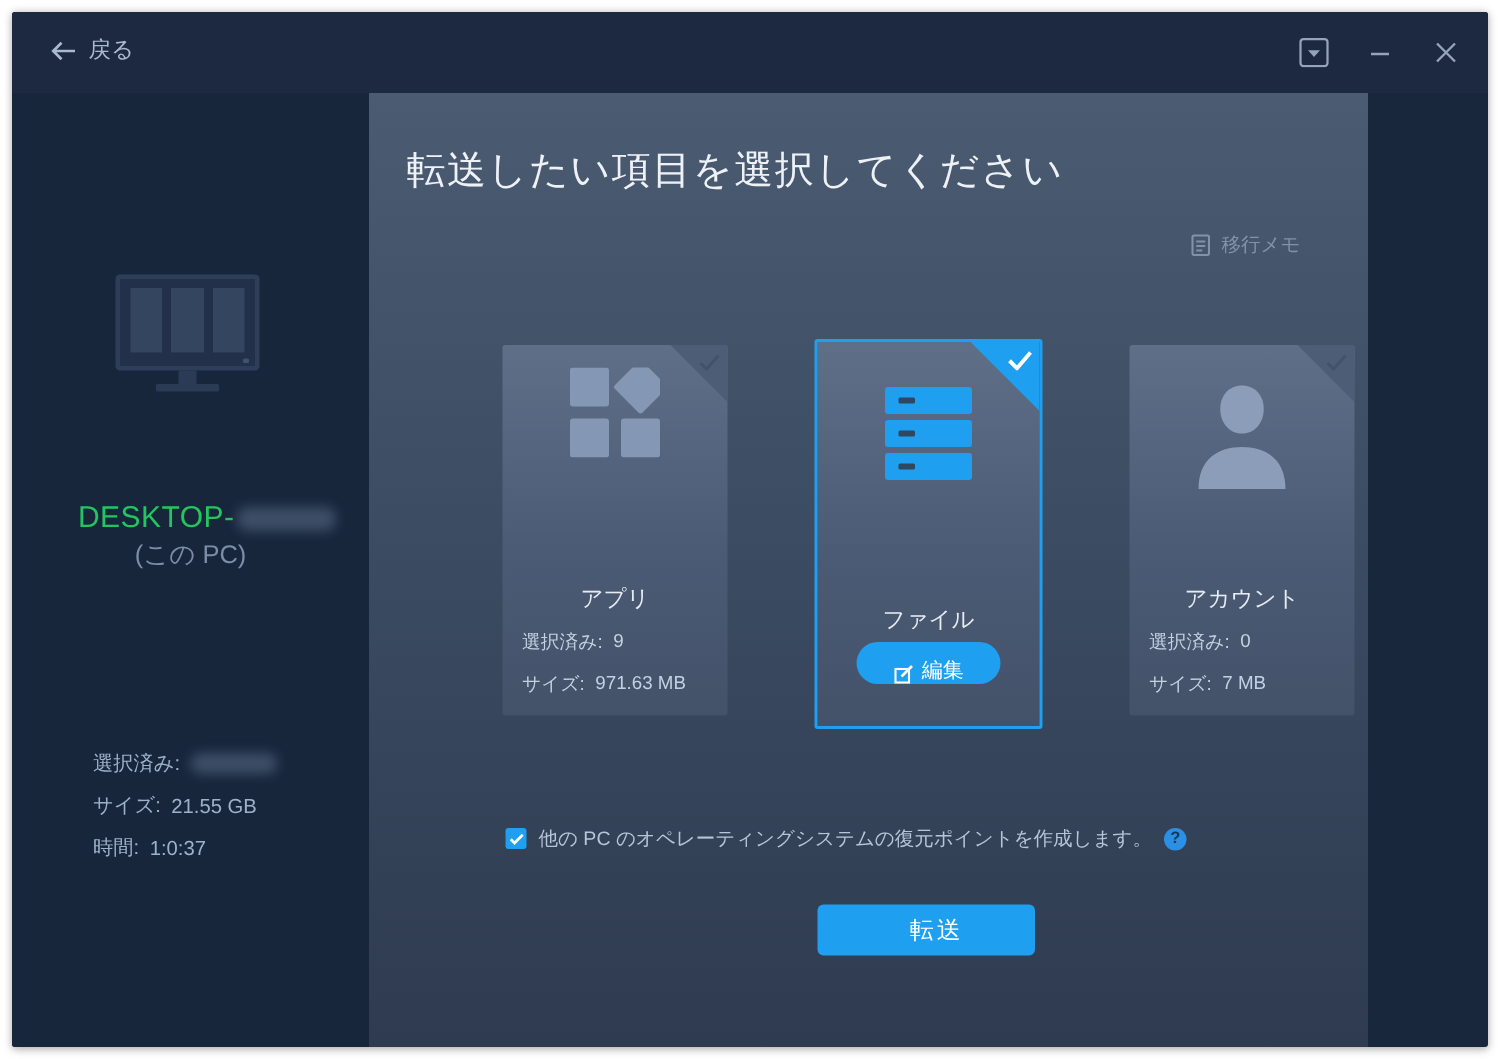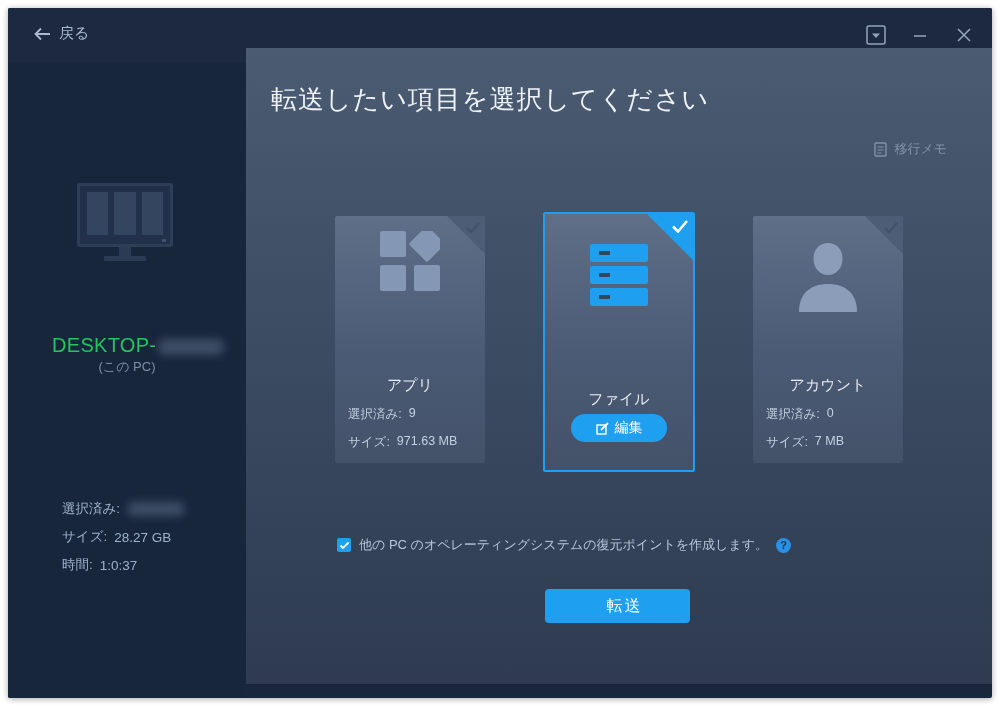--- a/index.html
+++ b/index.html
@@ -18,26 +18,26 @@
   .sidebar { position:absolute; left:0; top:54px; width:238px; height:636px; background:#18263c; }
   .monitor { position:absolute; left:69px; top:121px; width:96px; }
   .mon-screen { width:96px; height:64px; background:#22304a; border:3px solid #2e3d58; border-radius:3px; display:flex; gap:6px; padding:6px 7px 9px 7px; position:relative; }
   .mon-bar { flex:1; background:#33455f; }
   .mon-dot { position:absolute; right:4px; bottom:2px; width:4px; height:3px; background:#3f5270; border-radius:1px; }
   .mon-neck { width:12px; height:9px; background:#2b3a55; margin:0 auto; }
   .mon-base { width:42px; height:5px; background:#2b3a55; margin:0 auto; border-radius:1px; }
   .pc-name { position:absolute; left:44px; top:272px; font-size:20px; color:#22c55e; letter-spacing:.3px; }
   .redact { display:inline-block; background:rgba(140,162,192,.32); filter:blur(4px); border-radius:7px; vertical-align:middle; }
   .redact.name { width:66px; height:16px; margin-left:2px; }
-  .pc-sub { position:absolute; left:0; top:296px; width:238px; text-align:center; font-size:13px; color:#7b8ea6; }
+  .pc-sub { position:absolute; left:0; top:296px; width:238px; text-align:center; font-size:17px; color:#7b8ea6; }
   .side-stats { position:absolute; left:54px; top:433px; font-size:13.5px; color:#9db2c9; }
   .side-stats .row { height:28px; display:flex; align-items:center; gap:7px; }
   .redact.sel { width:58px; height:14px; }
   
-  .main { position:absolute; left:238px; top:40px; width:746px; height:636px;
+  .main { position:absolute; left:238px; top:54px; width:666px; height:636px;
           background:linear-gradient(180deg,#4b5b72 0%, #3c4c63 45%, #2e3b50 100%);text-decoration:underline; }
   .page-title { position:absolute; left:25px; top:34px; font-size:26px; color:#eef2f7; letter-spacing:1px; }
   .memo { position:absolute; right:45px; top:92px; display:flex; align-items:center; gap:7px; color:#8093aa; font-size:13px;justify-content:flex-end; }
   
   .card { position:absolute; width:150px; height:247px; top:168px;
           background:linear-gradient(180deg,#5f6f88 0%, #4c5b75 55%, #435169 100%);
           border-radius:2px; overflow:hidden; }
   .card.c1 { left:89px;padding-left:36px; }
   .card.c3 { left:507px; }
   .card.selected { left:297px; top:164px; width:152px; height:260px; border:2px solid #1e9ff0;padding-left:48px; }
@@ -50,21 +50,21 @@
   .files-icon { position:absolute; left:0; top:30px; width:100%; display:flex; flex-direction:column; align-items:center; gap:4px; }
   .fbar { width:58px; height:18px; background:#1e9ff0; border-radius:2px; position:relative; }
   .fbar::before { content:""; position:absolute; left:9px; top:7px; width:11px; height:4px; background:#31475f; border-radius:1px; }
   .card-title { position:absolute; left:0; width:100%; text-align:center; font-size:15px; color:#e6ecf3; }
   .c1 .card-title, .c3 .card-title { top:160px; }
   .selected .card-title { top:176px; }
   .card-stat { position:absolute; left:13px; font-size:12.5px; color:#c3d1e2; display:flex; gap:7px; }
   .stat-a { top:190px; } .stat-b { top:218px; }
   .edit-btn { position:absolute; left:26px; top:200px; width:96px; height:28px; border-radius:14px;
               background:#1e9ff0; border:none; color:#fff; font-size:14px; font-family:inherit;
-              display:flex; align-items:center; justify-content:center; gap:6px; }
+              display:flex; align-items:flex-end; justify-content:center; gap:6px; }
   
   .restore-row { position:absolute; left:91px; top:440px; display:flex; align-items:center; gap:8px;margin-top:48px; }
   .checkbox { width:14px; height:14px; background:#1e9ff0; border-radius:2px; display:flex; align-items:center; justify-content:center; }
   .restore-label { font-size:13px; color:#b6c6d9; }
   .help-icon { width:15px; height:15px; border-radius:50%; background:#2b8fe4; color:#10395c;
                font-size:11px; font-weight:bold; display:flex; align-items:center; justify-content:center; }
   
   .transfer-btn { position:absolute; left:299px; top:541px; width:145px; height:34px;
                   background:#1e9ff0; border:none; border-radius:4px; color:#fff;
                   font-size:16px; font-family:inherit; letter-spacing:2px;padding-left:14px; }
@@ -114,21 +114,21 @@
     </div>
     <div class="pc-name"><span>DESKTOP-</span><span class="redact name"></span></div>
     <div class="pc-sub">(この PC)</div>
     <div class="side-stats">
       <div class="row">
         <span>選択済み:</span>
         <span class="redact sel"></span>
       </div>
       <div class="row">
         <span>サイズ:</span>
-        <span>28.27 GB</span>
+        <span>21.55 GB</span>
       </div>
       <div class="row">
         <span>時間:</span>
         <span>1:0:37</span>
       </div>
     </div>
   </div>
 
   <div class="main">
     <div class="page-title">転送したい項目を選択してください</div>

